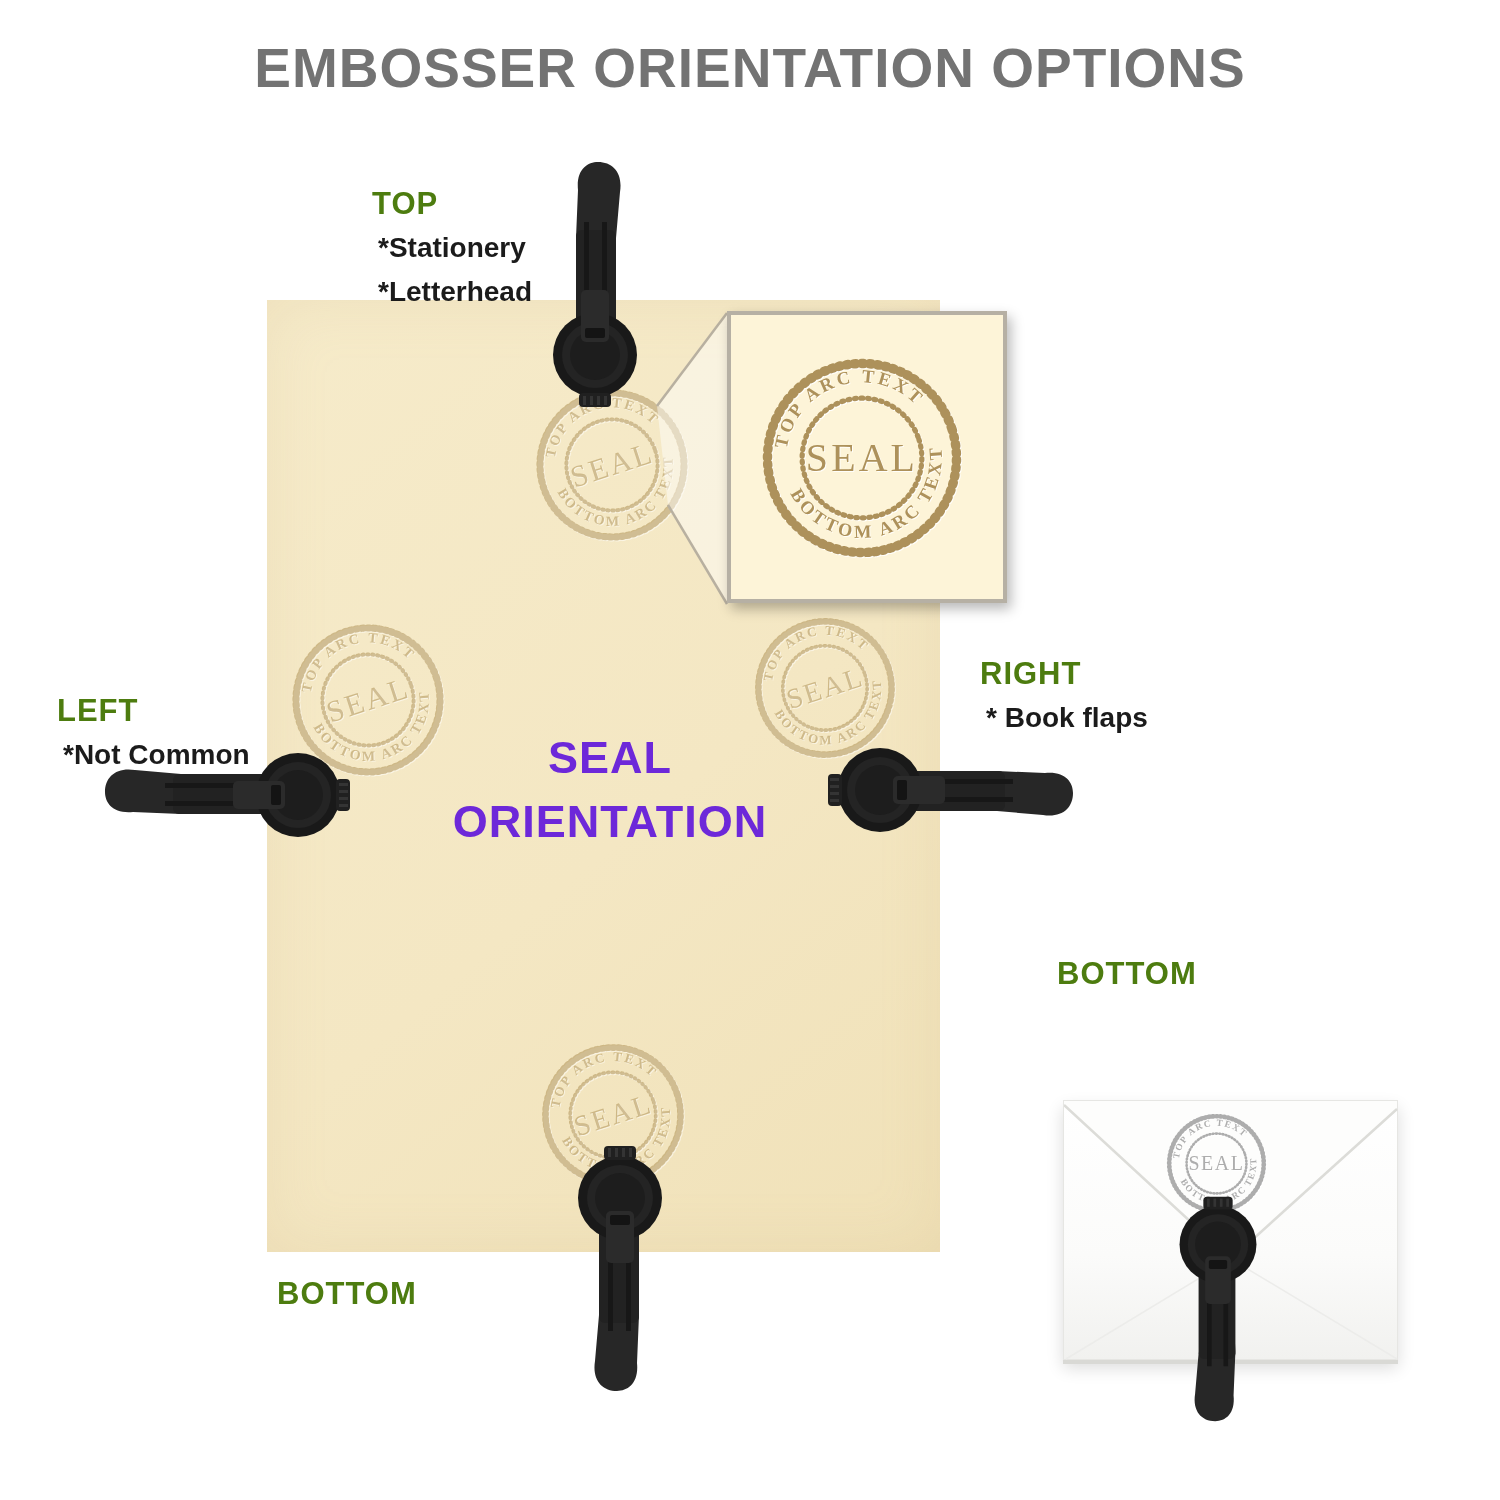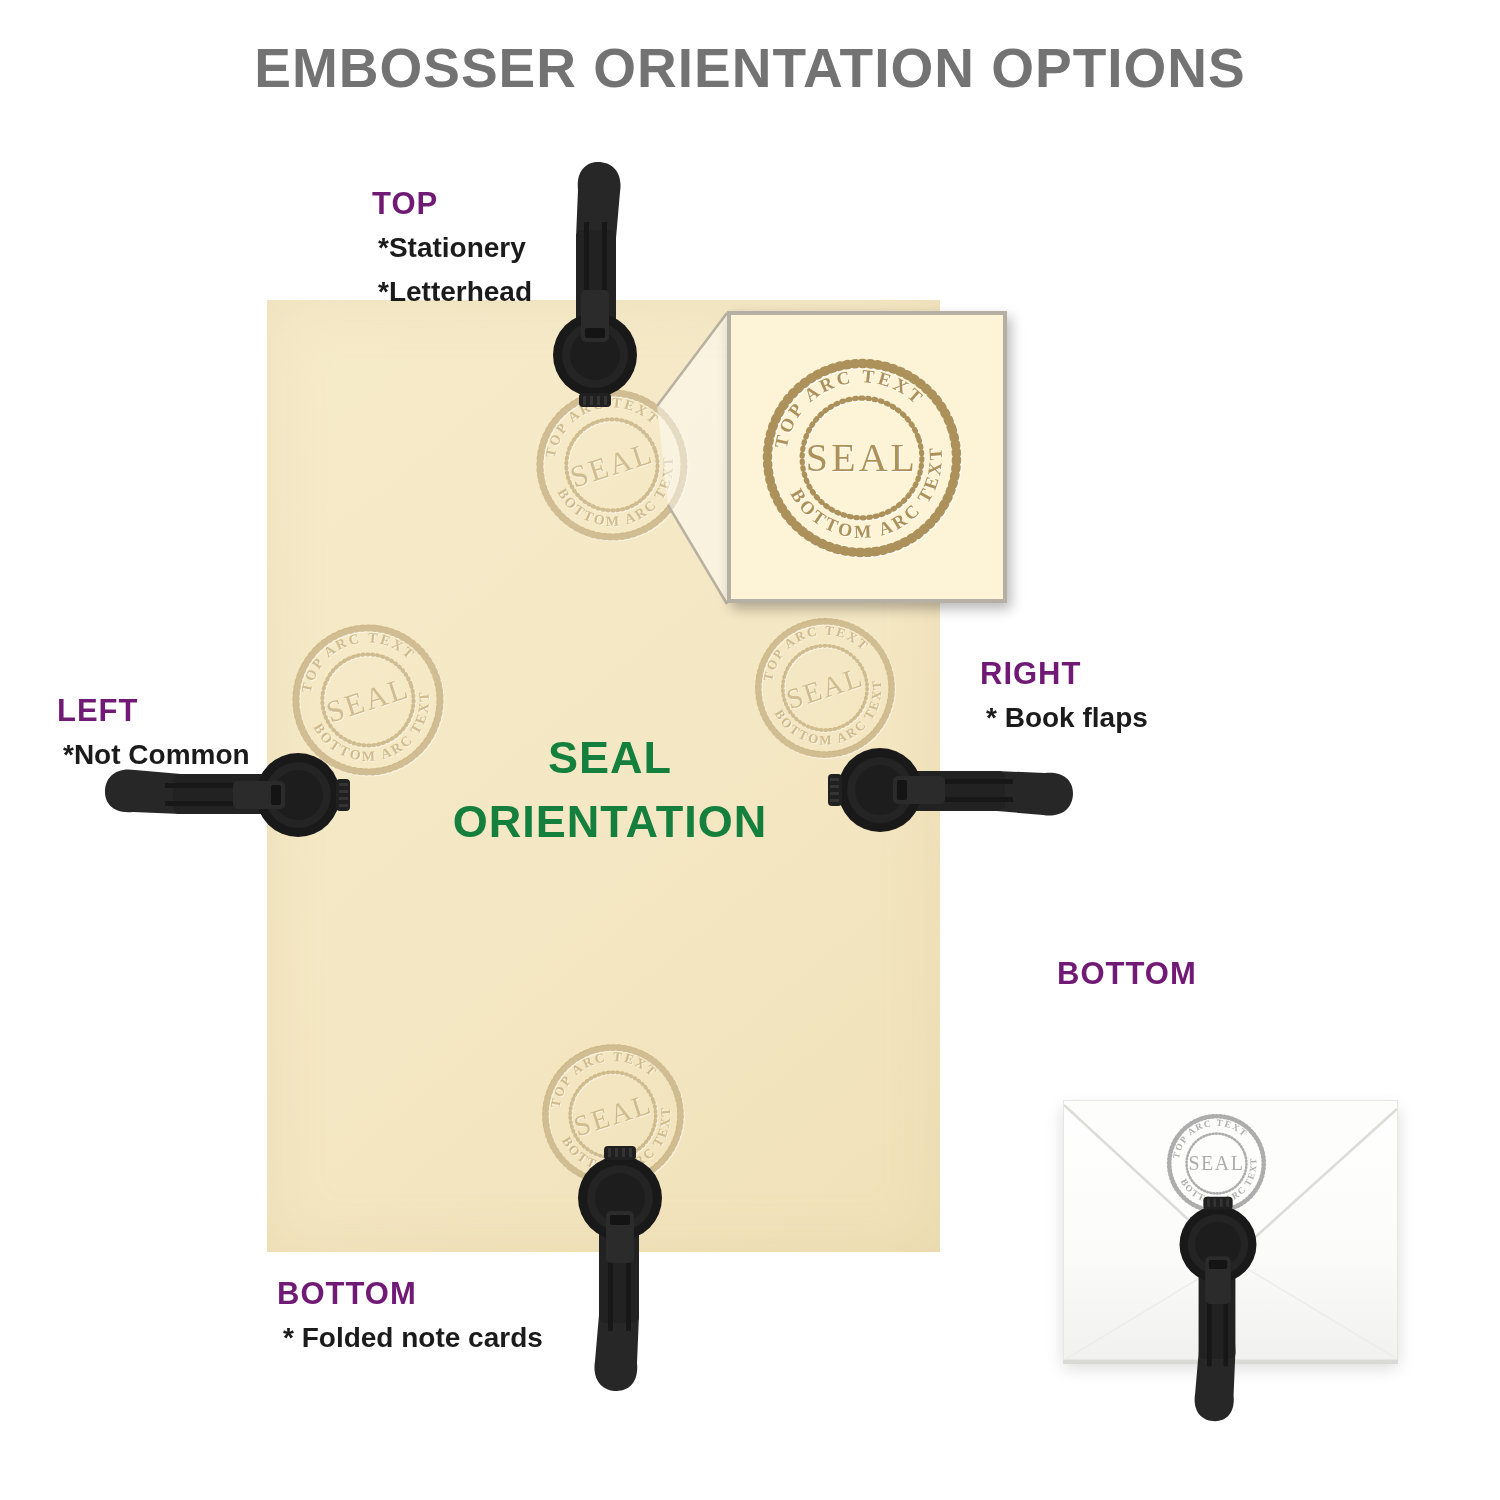--- a/index.html
+++ b/index.html
@@ -35,25 +35,25 @@
   .inset{
     left:727px;top:311px;width:280px;height:292px;z-index:4;
     background:#fdf4d8;border:4px solid #b6b0a4;box-sizing:border-box;
     box-shadow:4px 6px 12px rgba(0,0,0,.28);
   }
   
   .embosser{position:absolute;z-index:6;transform-origin:60px 195px;}
   .embosser-env{position:absolute;z-index:4;transform-origin:55px 179px;}
   
   .lbl{z-index:7;}
-  .lbl .hd{color:#701a75;font-size:31px;font-weight:bold;letter-spacing:1px;margin:0 0 7px 0;}
+  .lbl .hd{color:#4d7c0f;font-size:31px;font-weight:bold;letter-spacing:1px;margin:0 0 7px 0;}
   .lbl .it{color:#1b1b1b;font-size:28px;font-weight:bold;line-height:1.36;margin:6px;}
   .center-label{
     left:420px;top:726px;width:380px;z-index:7;text-align:center;
-    color:#15803d;font-size:45px;font-weight:bold;line-height:1.42;letter-spacing:1px;
+    color:#6d28d9;font-size:45px;font-weight:bold;line-height:1.42;letter-spacing:1px;
   }
   .desc{color:#1b1b1b;font-size:29px;font-weight:bold;line-height:1.3;margin:0;width:365px;}
   
   .envelope{
     left:1063px;top:1100px;width:335px;height:260px;z-index:2;
     background:linear-gradient(180deg,#ffffff 0%,#fbfbfa 60%,#f1f1ef 100%);
     border:1px solid #e6e6e3;box-sizing:border-box;
     box-shadow:0 4px 0 #d9d9d5,0 8px 16px rgba(0,0,0,.14);
   }
   .envelope .folds{position:absolute;left:0;top:0;z-index:1;}
@@ -180,21 +180,20 @@
   <p class="it">*Not Common</p>
 </div>
 
 <div class="abs lbl" style="left:980px;top:656px">
   <p class="hd">RIGHT</p>
   <p class="it">* Book flaps</p>
 </div>
 
 <div class="abs lbl" style="left:277px;top:1276px">
   <p class="hd">BOTTOM</p>
-  <p class="it">* Folded note cards</p>
 </div>
 
 <div class="abs lbl" style="left:1057px;top:956px">
   <p class="hd">BOTTOM</p>
 </div>
 
 <div class="abs envelope">
   <svg class="folds" width="335" height="260" viewBox="0 0 335 260">
     <polygon points="0,4 167,158 333,8 333,0 0,0" fill="#fdfdfc"></polygon>
     <path d="M0,4 L167,158 L333,8" stroke="#dcdcd8" stroke-width="2.5" fill="none"></path>

